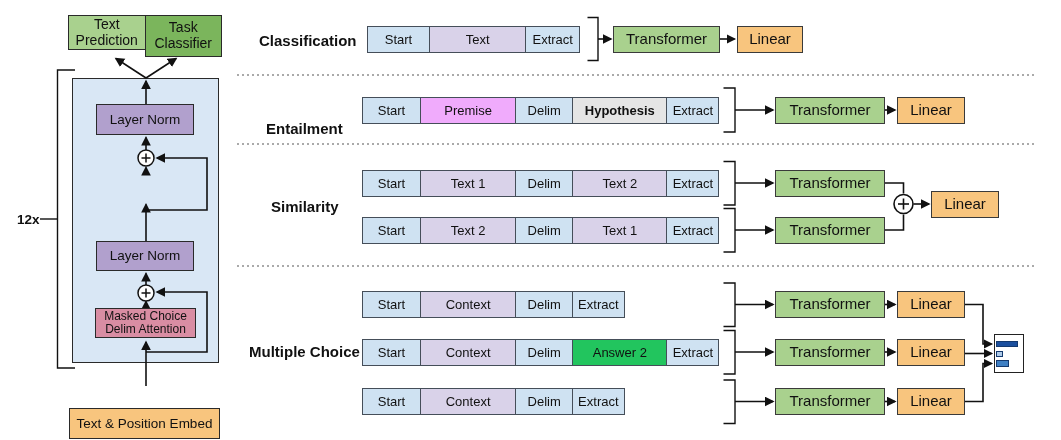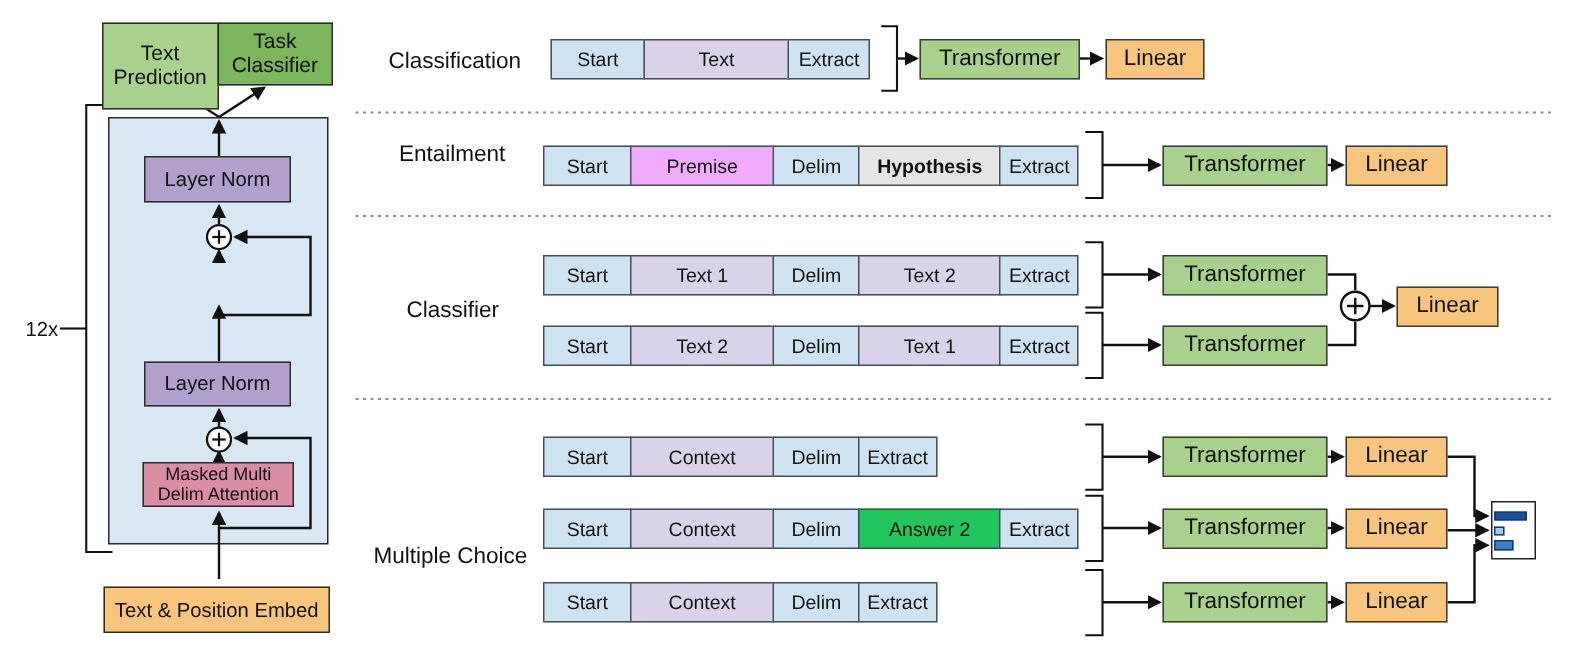--- a/index.html
+++ b/index.html
@@ -5,21 +5,21 @@
   html,body{margin:0;padding:0;background:#fff;}
   #canvas{
     position:relative;width:1061px;height:440px;background:#ffffff;
     font-family:"Liberation Sans","DejaVu Sans",sans-serif;color:#111;overflow:hidden;
   }
   .box{
     position:absolute;box-sizing:border-box;border:1.6px solid #2a2a2a;
     display:flex;flex-direction:column;align-items:center;justify-content:center;
     text-align:center;line-height:1.12;z-index:2;
   }
-  .lbl{position:absolute;font-size:15px;color:#111;white-space:nowrap;z-index:2;}
+  .lbl{position:absolute;font-size:15px;color:#111;white-space:nowrap;z-index:2;font-weight:bold;}
   .seq{position:absolute;display:flex;z-index:2;}
   .cell{
     box-sizing:border-box;border:1.4px solid #454e59;height:27px;
     display:flex;align-items:center;justify-content:center;
     font-size:13px;color:#111;white-space:nowrap;
   }
   .cell + .cell{margin-left:-1.4px;}
   .tbox{font-size:15px;}
   .bar{position:absolute;box-sizing:border-box;border:1px solid #14396e;z-index:3;}
   svg.overlay{position:absolute;left:0;top:0;z-index:1;pointer-events:none;}
@@ -115,82 +115,82 @@
         <line x1="146" y1="288.5" x2="146" y2="297.5"></line>
       </g>
       <g stroke-width="1.6">
         <circle cx="903.5" cy="204" r="9.5" fill="#fff"></circle>
         <line x1="898" y1="204" x2="909" y2="204"></line>
         <line x1="903.5" y1="198.5" x2="903.5" y2="209.5"></line>
       </g>
     </g>
   </svg>
 
-  <div class="box" style="left: 68px; top: 15px; width: 77.5px; height: 58px; font-size: 14px; background-color: rgb(169, 209, 142);">
+  <div class="box" style="left: 68px; top: 15px; width: 77.5px; height: 35px; font-size: 14px; background-color: rgb(169, 209, 142);">
     <span>Text Prediction</span>
   </div>
   <div class="box" style="left: 144.5px; top: 15px; width: 77.5px; height: 41.5px; font-size: 14px; background-color: rgb(123, 181, 92);">
     <span>Task Classifier</span>
   </div>
 
   <div class="box panel" style="left: 72px; top: 78px; width: 147px; height: 285px; background-color: rgb(217, 231, 245);"></div>
 
   <div class="lbl" style="left:17px;top:212px;font-size:13.5px;">12x</div>
 
   <div class="box" style="left: 96px; top: 104px; width: 98px; height: 31px; font-size: 13.5px; background-color: rgb(177, 160, 205);">
     <span>Layer Norm</span>
   </div>
 
 
   <div class="box" style="left: 96px; top: 241px; width: 98px; height: 30px; font-size: 13.5px; background-color: rgb(177, 160, 205);">
     <span>Layer Norm</span>
   </div>
 
   <div class="box" style="left: 95px; top: 308px; width: 101px; height: 30px; font-size: 12px; background-color: rgb(217, 141, 163);">
-    <span>Masked Multi</span>
+    <span>Masked Choice</span>
     <span>Delim Attention</span>
   </div>
 
-  <div class="box" style="left: 69px; top: 391px; width: 151px; height: 30.5px; font-size: 13.5px; background-color: rgb(248, 197, 126); text-align: center;">
+  <div class="box" style="left: 69px; top: 408px; width: 151px; height: 30.5px; font-size: 13.5px; background-color: rgb(248, 197, 126); text-align: center;">
     <span>Text &amp; Position Embed</span>
   </div>
 
   <div class="lbl" style="left:259px;top:31.5px;">Classification</div>
 
   <div class="seq" style="left:367px;top:25.5px;">
     <div class="cell" style="width: 63px; background-color: rgb(207, 226, 242);">Start</div>
     <div class="cell" style="width: 98px; background-color: rgb(217, 210, 233);">Text</div>
     <div class="cell" style="width: 55px; background-color: rgb(207, 226, 242);">Extract</div>
   </div>
 
   <div class="box tbox" style="left: 613px; top: 25.5px; width: 107px; height: 27px; border-color: rgb(58, 58, 58); background-color: rgb(169, 209, 142);">
     <span>Transformer</span>
   </div>
   <div class="box tbox" style="left: 737px; top: 25.5px; width: 66px; height: 27px; border-color: rgb(58, 58, 58); background-color: rgb(248, 197, 126);">
     <span>Linear</span>
   </div>
 
-  <div class="lbl" style="left:266px;top:94px;text-align:center;">Entailment</div>
+  <div class="lbl" style="left:266px;top:120px;text-align:center;">Entailment</div>
 
   <div class="seq" style="left:362px;top:96.5px;">
     <div class="cell" style="width: 59px; background-color: rgb(207, 226, 242);">Start</div>
     <div class="cell" style="width: 97px; background-color: #f0abfc;">Premise</div>
     <div class="cell" style="width: 58px; background-color: rgb(207, 226, 242);">Delim</div>
     <div class="cell" style="width: 96px; background-color: #e5e5e5; font-weight: bold;">Hypothesis</div>
     <div class="cell" style="width: 53px; background-color: rgb(207, 226, 242);">Extract</div>
   </div>
 
   <div class="box tbox" style="left: 775px; top: 96.5px; width: 110px; height: 27px; border-color: rgb(58, 58, 58); background-color: rgb(169, 209, 142);">
     <span>Transformer</span>
   </div>
   <div class="box tbox" style="left: 897px; top: 96.5px; width: 68px; height: 27px; border-color: rgb(58, 58, 58); background-color: rgb(248, 197, 126);">
     <span>Linear</span>
   </div>
 
-  <div class="lbl" style="left:271px;top:197.5px;">Classifier</div>
+  <div class="lbl" style="left:271px;top:197.5px;">Similarity</div>
 
   <div class="seq" style="left:362px;top:169.5px;">
     <div class="cell" style="width: 59px; background-color: rgb(207, 226, 242);">Start</div>
     <div class="cell" style="width: 97px; background-color: rgb(217, 210, 233);">Text 1</div>
     <div class="cell" style="width: 58px; background-color: rgb(207, 226, 242);">Delim</div>
     <div class="cell" style="width: 96px; background-color: rgb(217, 210, 233);">Text 2</div>
     <div class="cell" style="width: 53px; background-color: rgb(207, 226, 242);">Extract</div>
   </div>
 
   <div class="seq" style="left:362px;top:216.5px;">
@@ -204,21 +204,21 @@
   <div class="box tbox" style="left: 775px; top: 169.5px; width: 110px; height: 27px; border-color: rgb(58, 58, 58); background-color: rgb(169, 209, 142);">
     <span>Transformer</span>
   </div>
   <div class="box tbox" style="left: 775px; top: 216.5px; width: 110px; height: 27px; border-color: rgb(58, 58, 58); background-color: rgb(169, 209, 142);">
     <span>Transformer</span>
   </div>
   <div class="box tbox" style="left: 931px; top: 190.5px; width: 68px; height: 27px; border-color: rgb(58, 58, 58); background-color: rgb(248, 197, 126);">
     <span>Linear</span>
   </div>
 
-  <div class="lbl" style="left:249px;top:362px;">Multiple Choice</div>
+  <div class="lbl" style="left:249px;top:343px;">Multiple Choice</div>
 
   <div class="seq" style="left:362px;top:291px;">
     <div class="cell" style="width: 59px; background-color: rgb(207, 226, 242);">Start</div>
     <div class="cell" style="width: 97px; background-color: rgb(217, 210, 233);">Context</div>
     <div class="cell" style="width: 58px; background-color: rgb(207, 226, 242);">Delim</div>
     <div class="cell" style="width: 53px; background-color: rgb(207, 226, 242);">Extract</div>
   </div>
 
   <div class="seq" style="left:362px;top:338.5px;">
     <div class="cell" style="width: 59px; background-color: rgb(207, 226, 242);">Start</div>

